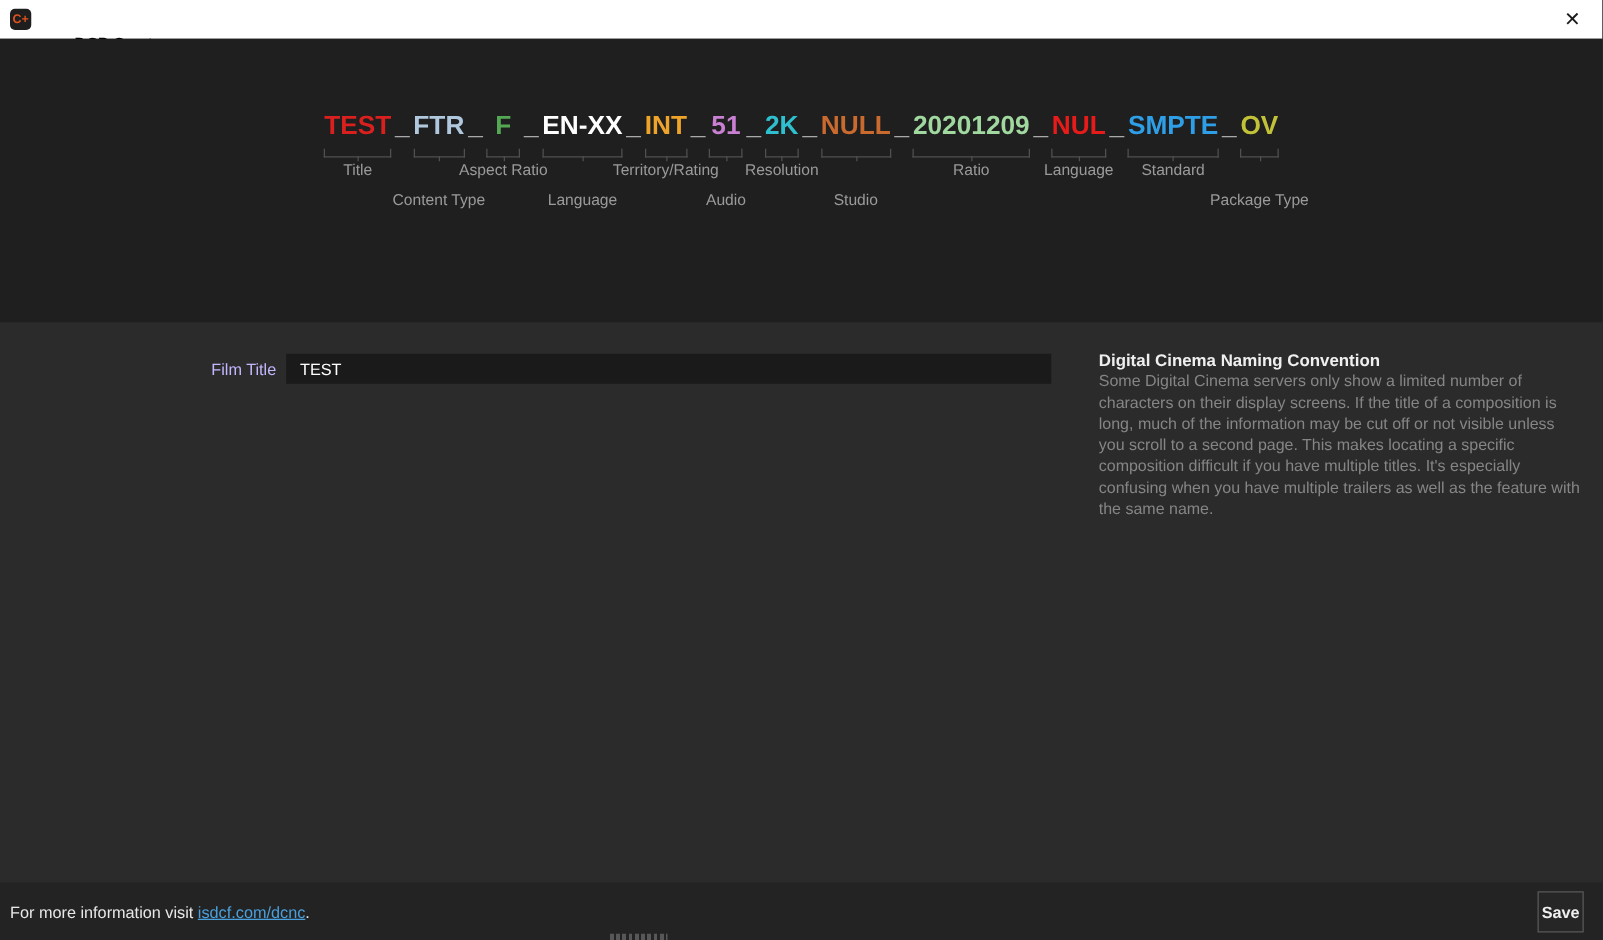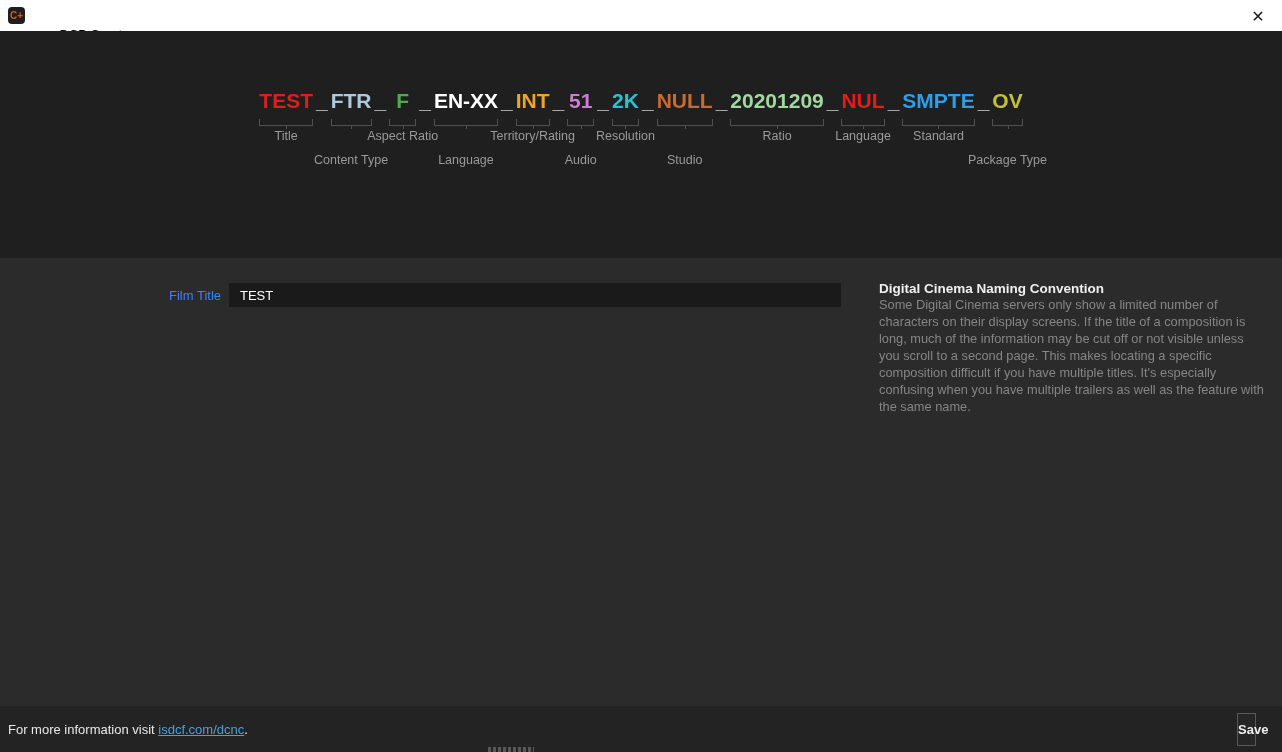--- a/index.html
+++ b/index.html
@@ -50,40 +50,40 @@
   .flabel {
     position:absolute; left:50%; transform:translateX(-50%);
     white-space:nowrap; color:#9a9a9a; font-size:12.5px;
   }
   .flabel.row1 { top:41px; }
   .flabel.row2 { top:65px; }
 
   
   .content { height:448px; background:#2b2b2b; position:relative; }
   .form-row { position:absolute; left:169px; top:25px; display:flex; align-items:center; }
-  .form-row label { color:#3b82f6; font-size:13px; margin-right:8px; width:52px; text-align:right; }
+  .form-row label { color:#c4b5fd; font-size:13px; margin-right:8px; width:52px; text-align:right; }
   .film-title-input {
     width:612px; height:24px; background:#1a1a1a; border:none; outline:none;
     color:#ffffff; font-size:13px; font-family:"Liberation Sans", sans-serif;
     padding:0 11px;
   }
   .info-panel { position:absolute; left:879px; top:23px; width:386px; }
   .info-heading { color:#efefef; font-size:13.5px; font-weight:600; }
   .info-panel p { color:#858585; font-size:12.8px; line-height:17px; margin-bottom:17px; }
 
   
   .footer {
     position:absolute; left:0; bottom:0; width:1282px; height:46px;
     background:#232323; display:flex; align-items:center;
-    justify-content:space-between; padding:0 26px 0 8px;
+    justify-content:space-between; padding:0 15px 0 8px;
   }
   .footer-text { color:#e8e8e8; font-size:13px; }
   .footer-text a { color:#4aa0dc; text-decoration:underline; cursor:pointer; }
   .save-btn {
-    width:19px; height:33px; background:#262626; border:1px solid #585858;
+    width:37px; height:33px; background:#262626; border:1px solid #585858;
     color:#efefef; font-size:13px; font-weight:bold;
     font-family:"Liberation Sans", sans-serif; cursor:default;
   }
 
   
   .clipped-fragment {
     position:absolute; left:488px; bottom:0; width:46px; height:5px;
     background:repeating-linear-gradient(90deg,#7a7a7a 0 3px,#232323 3px 5px);
     opacity:.6;
   }

